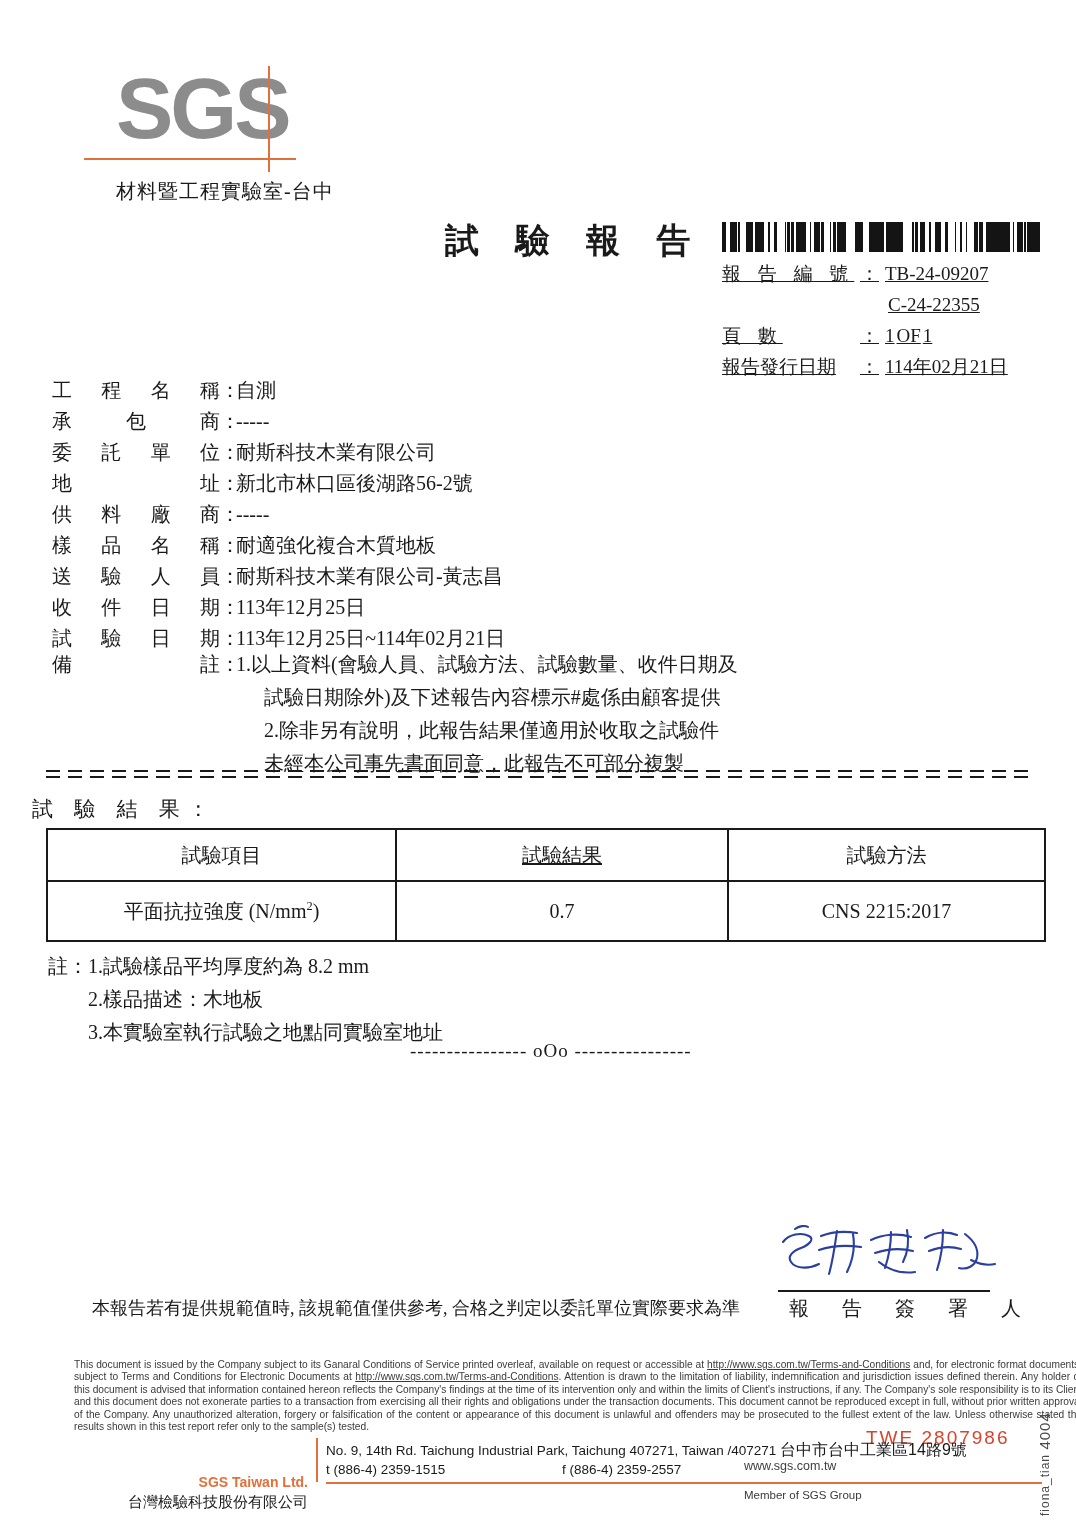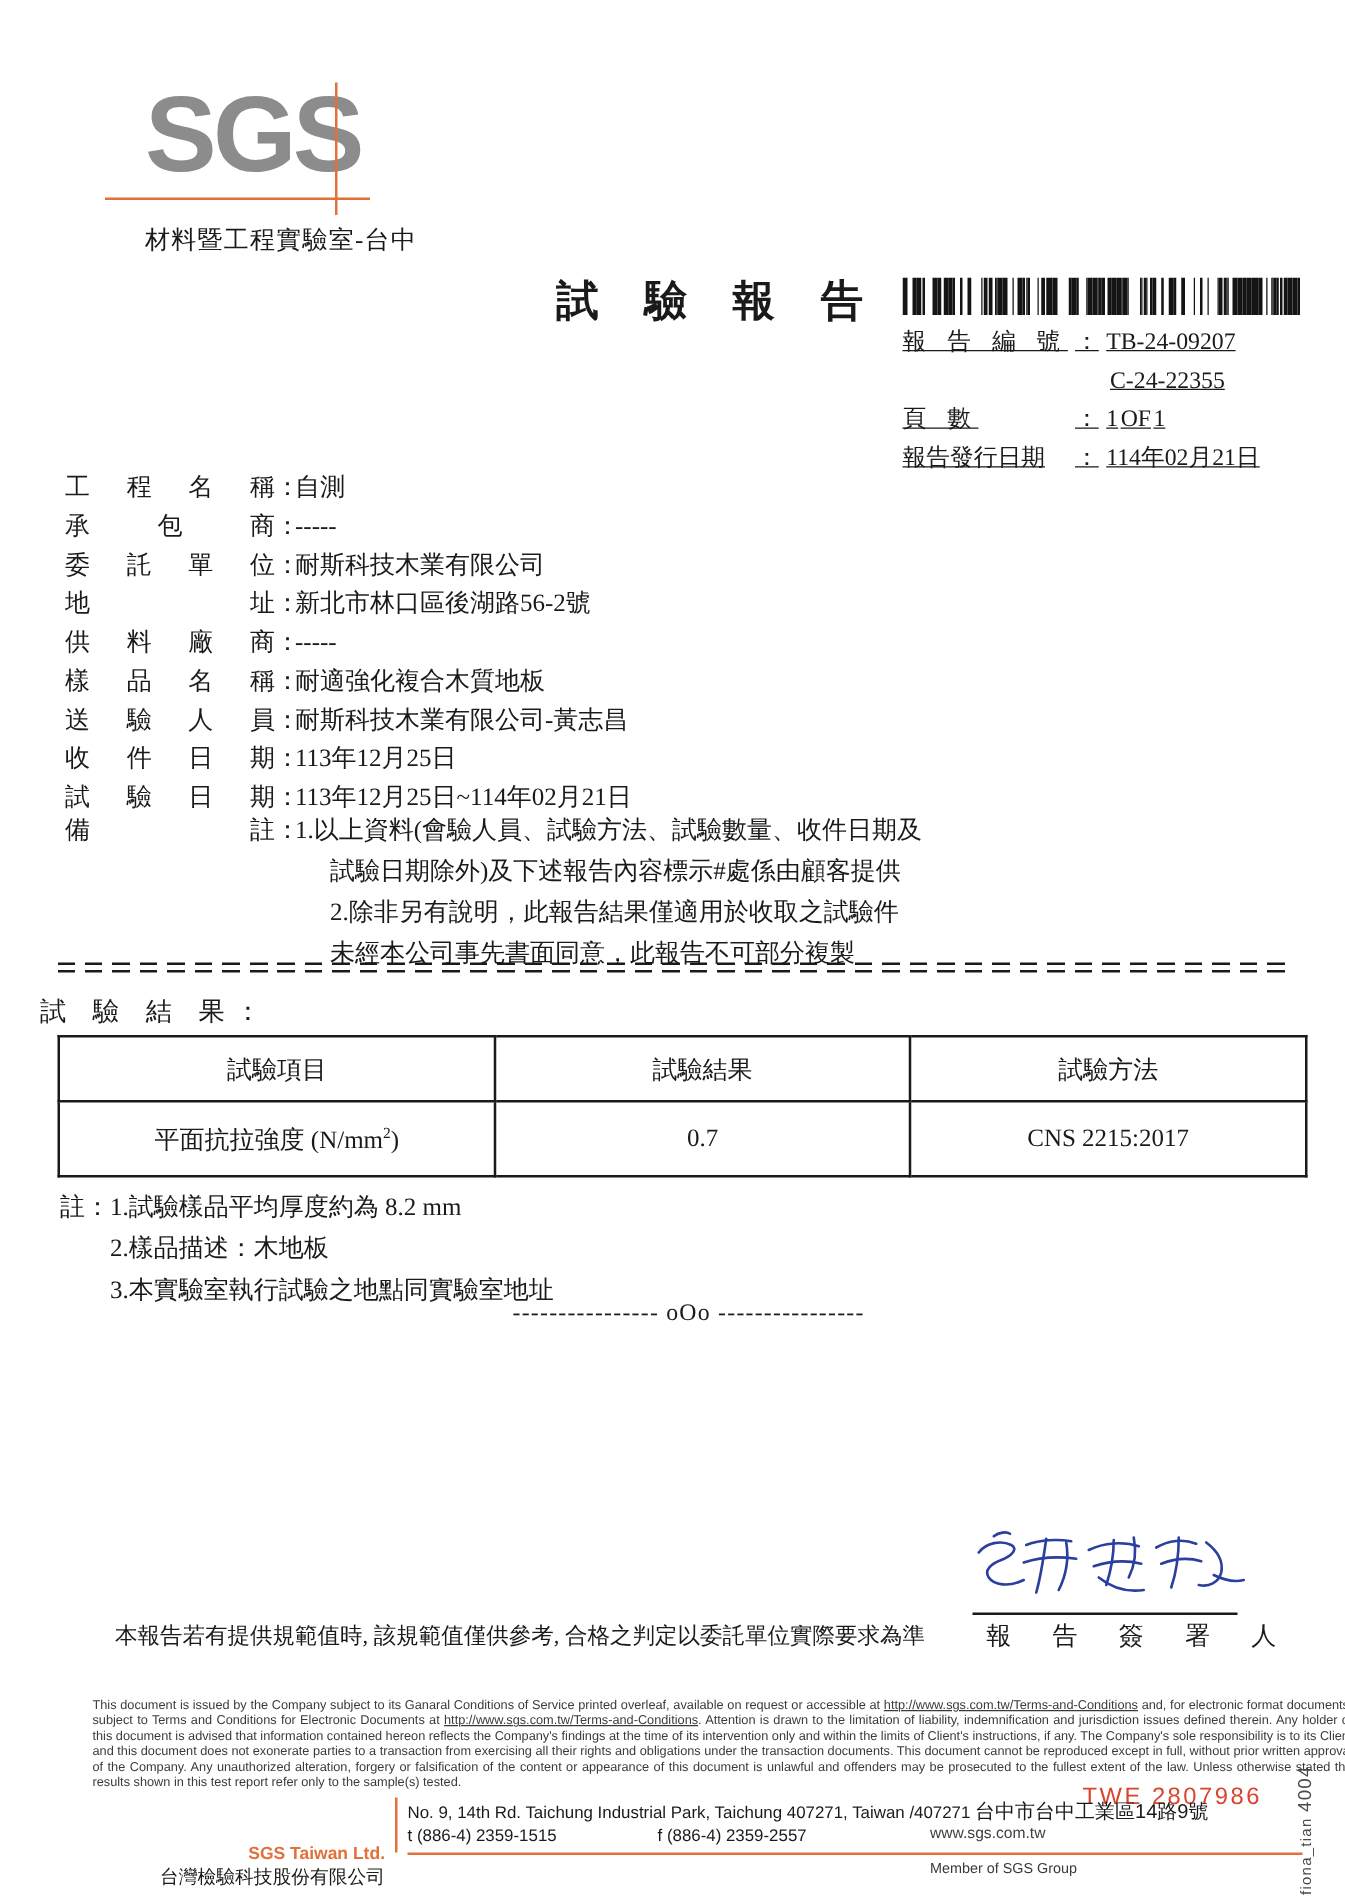--- a/index.html
+++ b/index.html
@@ -182,21 +182,21 @@
   }
   #result-table th, #result-table td {
     border: 2px solid #1a1a1a;
     text-align: center;
     font-size: 20px;
     font-weight: normal;
   }
   #result-table th { height: 48px; }
   #result-table td { height: 56px; }
   .col-item { width: 345px; }
-  .col-result { width: 328px; }
+  .col-result { width: 328px; text-decoration: underline; }
   .col-method { width: 313px; }
   sup { font-size: 0.62em; vertical-align: super; }
 
   
   #notes {
     position: absolute;
     left: 48px;
     top: 950px;
     font-size: 20px;
     line-height: 33px;
@@ -305,21 +305,21 @@
     position: absolute;
     left: 326px;
     top: 1440px;
     font-family: "Liberation Sans", "DejaVu Sans", sans-serif;
     font-size: 13.5px;
     line-height: 19px;
     white-space: nowrap;
     color: #1a1a1a;
   }
   #footer-addr .cn { font-family: "Liberation Sans", sans-serif; font-size: 16px; }
-  #footer-phone { display: flex; }
+  #footer-phone { display: flex; gap: 36px; }
   #footer-tel { display: inline-block; width: 200px; }
   #footer-web {
     position: absolute;
     left: 744px;
     top: 1459px;
     font-family: "Liberation Sans", "DejaVu Sans", sans-serif;
     font-size: 12.5px;
     color: #404040;
     white-space: nowrap;
   }

